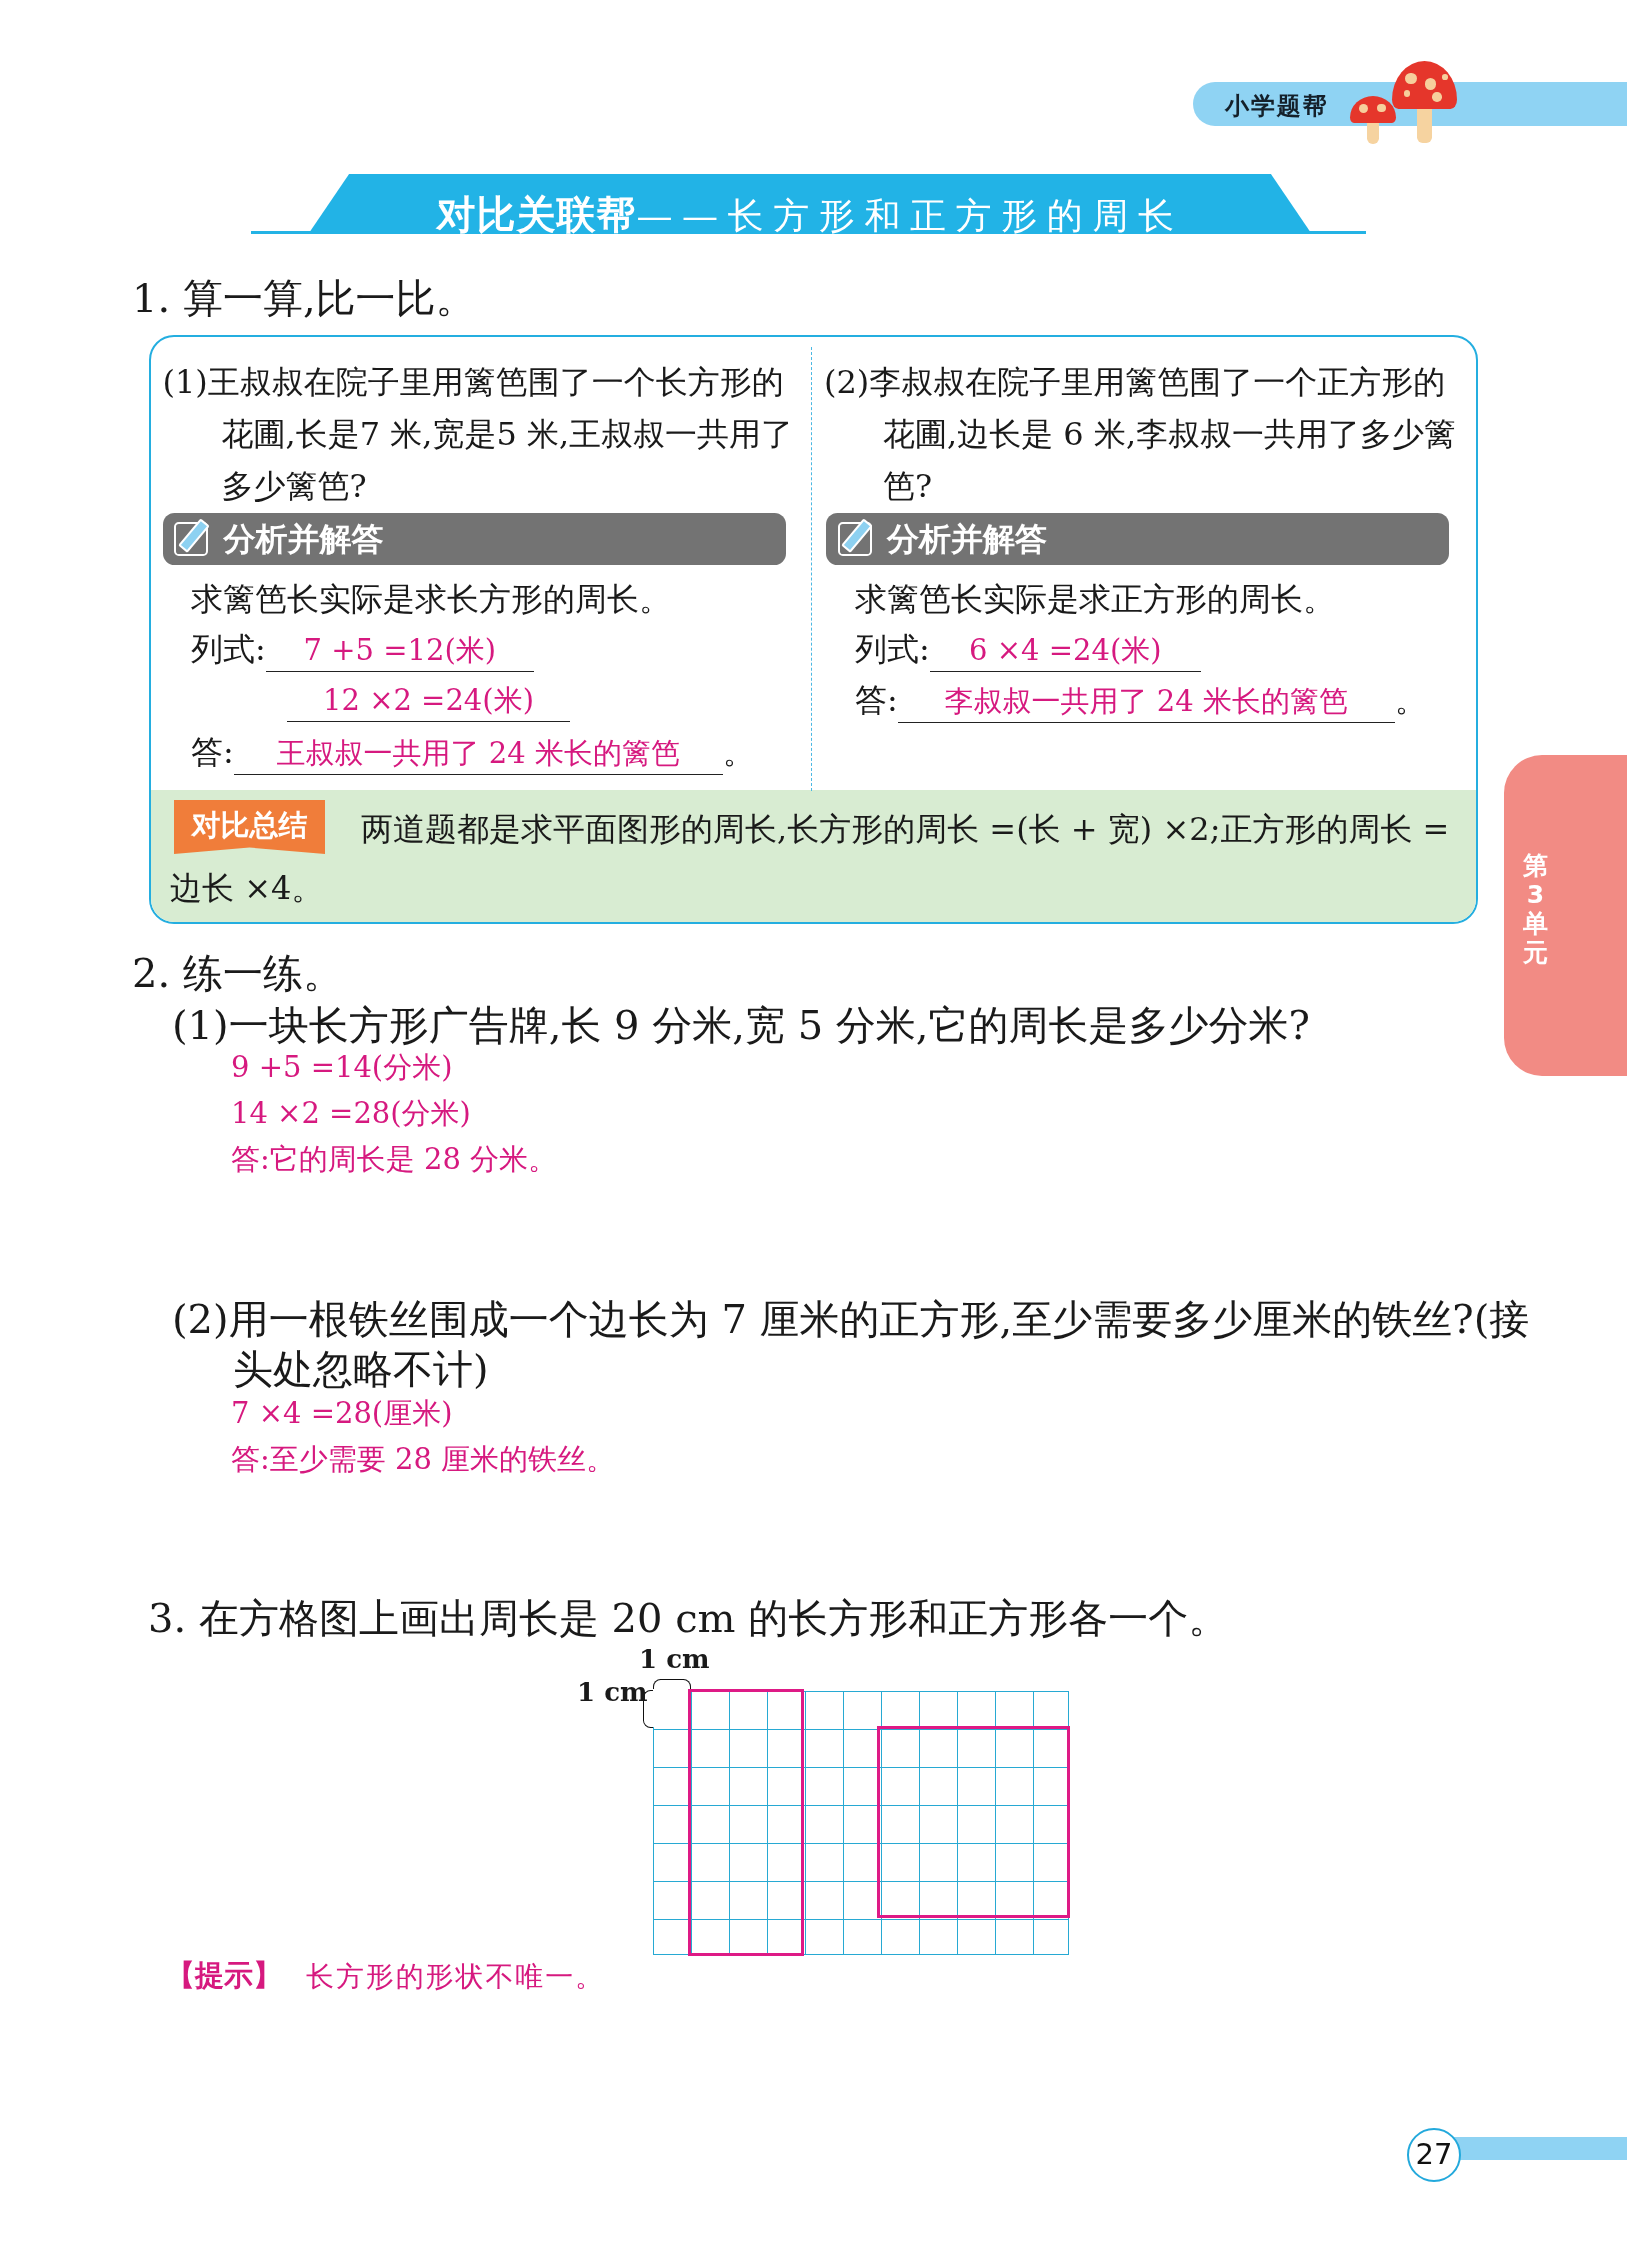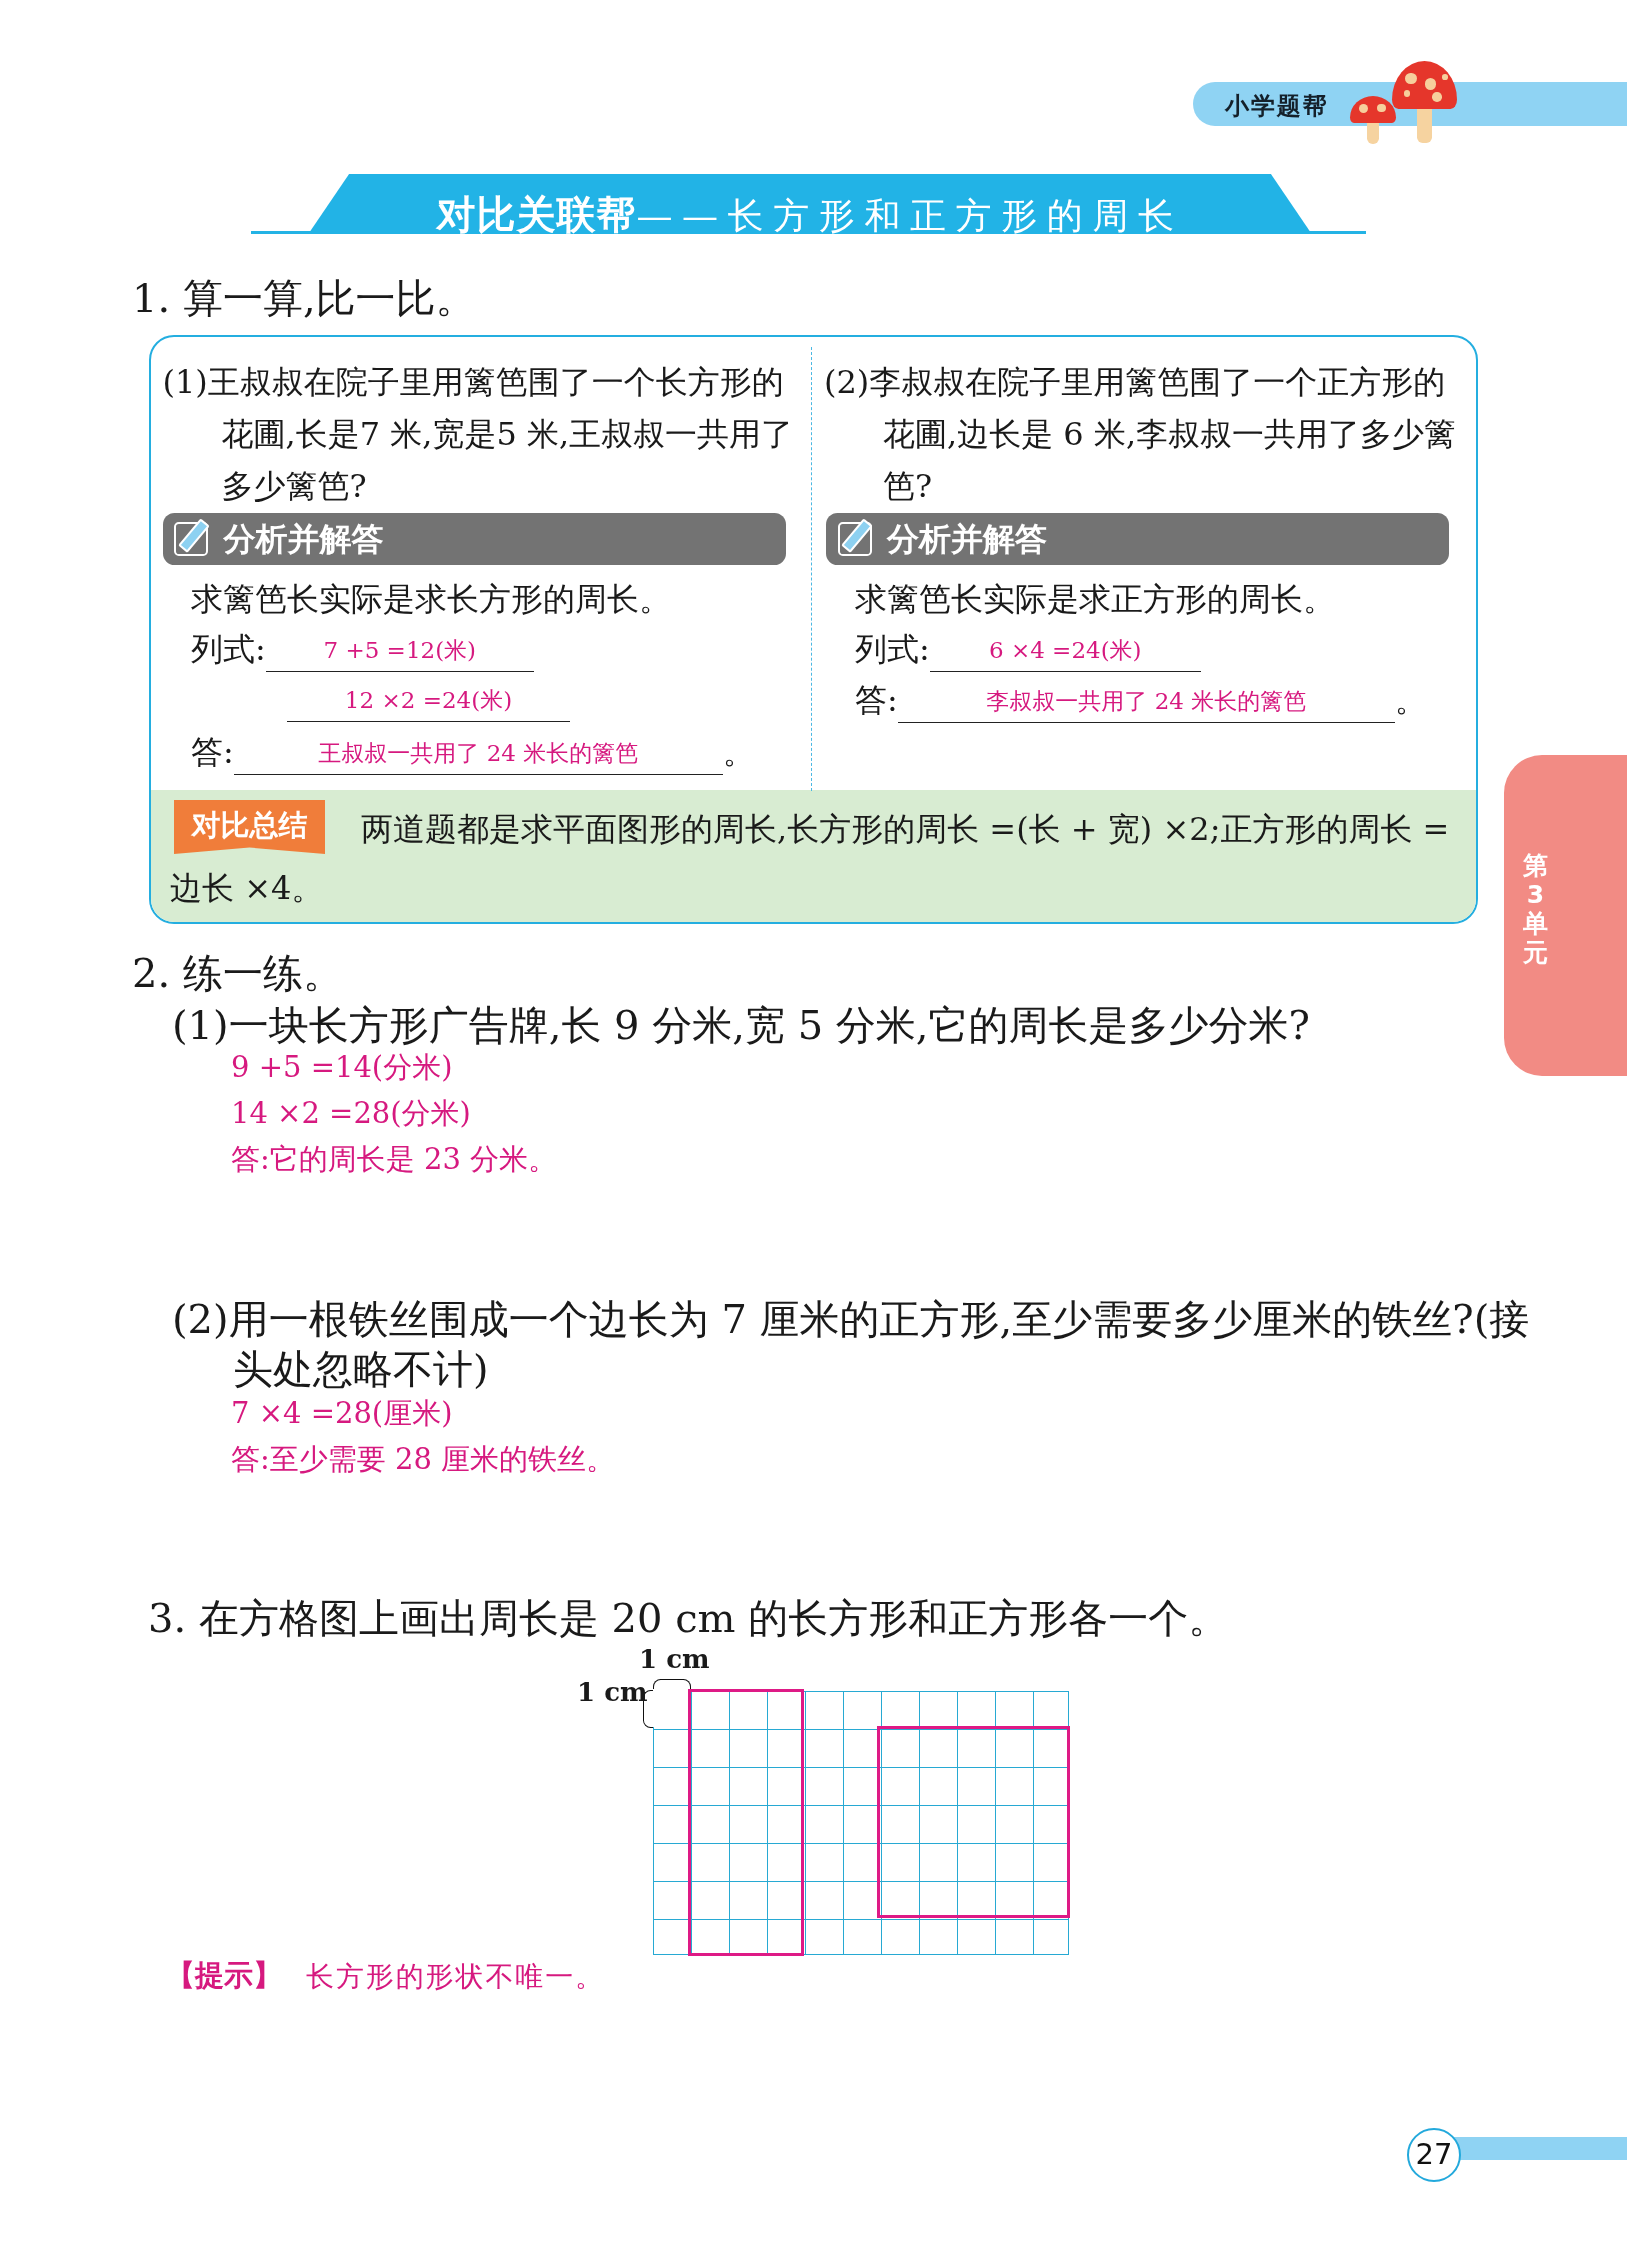--- a/index.html
+++ b/index.html
@@ -30,21 +30,21 @@
   
   .box { left: 149px; top: 335px; width: 1329px; height: 589px; border: 2.9px solid #24aee0; border-radius: 25px; overflow: hidden; background: #fff; }
   .box-green { position: absolute; left: 0; top: 453px; width: 100%; height: 136px; background: #d8ecd2; }
   .box-divider { position: absolute; left: 660px; top: 9.6px; height: 444px; border-left: 1.9px dashed #4ab8e3; }
   .col { position: absolute; top: 19px; font-size: 32px; line-height: 52px; }
   .col .prob { text-indent: -59px; padding-left: 59px; }
   .analysis-bar { position: absolute; height: 52px; background: #737373; border-radius: 11.5px; color: #fff; font-family: "DejaVu Sans", "Liberation Sans", sans-serif; font-weight: bold; font-size: 32px; line-height: 52px; padding-left: 61px; }
   .pencil-icon { position: absolute; left: 11.5px; top: 8.6px; width: 34px; height: 34px; border: 2.9px solid #fff; border-radius: 4.8px; }
   .pencil-icon::after { content: ""; position: absolute; left: 11.5px; top: -5.7px; width: 7.6px; height: 31px; border: 2.9px solid #fff; background: #8dd1f1; transform: rotate(40deg); border-radius: 1.9px; }
   .line-row { position: absolute; font-size: 32px; white-space: nowrap; }
-  .blank { display: inline-block; border-bottom: 1.9px solid #222; text-align: center; font-size: 23px; line-height: 42px; vertical-align: bottom; }
+  .blank { display: inline-block; border-bottom: 1.9px solid #222; text-align: center; font-size: 29px; line-height: 42px; vertical-align: bottom; }
   .summary-badge { position: absolute; left: 23px; top: 463px; width: 151px; height: 54px; background: #f07d3a; color: #fff; font-family: "DejaVu Sans", "Liberation Sans", sans-serif; font-weight: bold; font-size: 29px; text-align: center; line-height: 50px; clip-path: polygon(0 0, 100% 0, 100% 100%, 50% 88%, 0 100%); }
   .summary-text { position: absolute; left: 19px; top: 463px; width: 1290px; font-size: 32px; line-height: 59px; text-indent: 191px; }
 
   
   .side-tab { left: 1504px; top: 755px; width: 124px; height: 321px; background: #f28b84; border-radius: 38px 0 0 38px; }
   .side-tab-text { left: 1520px; top: 851px; width: 31px; color: #fff; font-family: "DejaVu Sans", "Liberation Sans", sans-serif; font-weight: bold; font-size: 25px; line-height: 29px; text-align: center; }
 
   .ans { font-size: 29px; line-height: 46px; white-space: nowrap; }
 
   
@@ -138,21 +138,21 @@
   <div>第</div>
   <div>3</div>
   <div>单</div>
   <div>元</div>
 </div>
 
 <div class="abs q-head" style="left:132px;top:946px;">2. 练一练。</div>
 <div class="abs q-head" style="left:172px;top:998px;">(1)一块长方形广告牌,长 9 分米,宽 5 分米,它的周长是多少分米?</div>
 <div class="abs ans pink" style="left:231px;top:1044px;">9 +5 =14(分米)</div>
 <div class="abs ans pink" style="left:231px;top:1090px;">14 ×2 =28(分米)</div>
-<div class="abs ans pink" style="left:231px;top:1136px;">答:它的周长是 23 分米。</div>
+<div class="abs ans pink" style="left:231px;top:1136px;">答:它的周长是 28 分米。</div>
 
 <div class="abs q-head" style="left:172px;top:1292px;">(2)用一根铁丝围成一个边长为 7 厘米的正方形,至少需要多少厘米的铁丝?(接</div>
 <div class="abs q-head" style="left:233px;top:1342px;">头处忽略不计)</div>
 <div class="abs ans pink" style="left:231px;top:1390px;">7 ×4 =28(厘米)</div>
 <div class="abs ans pink" style="left:231px;top:1436px;">答:至少需要 28 厘米的铁丝。</div>
 
 <div class="abs q-head" style="left:148px;top:1591px;">3. 在方格图上画出周长是 20 cm 的长方形和正方形各一个。</div>
 
 <div class="abs grid"></div>
 <div class="abs grid-blank" style="border-right:none;"></div>

